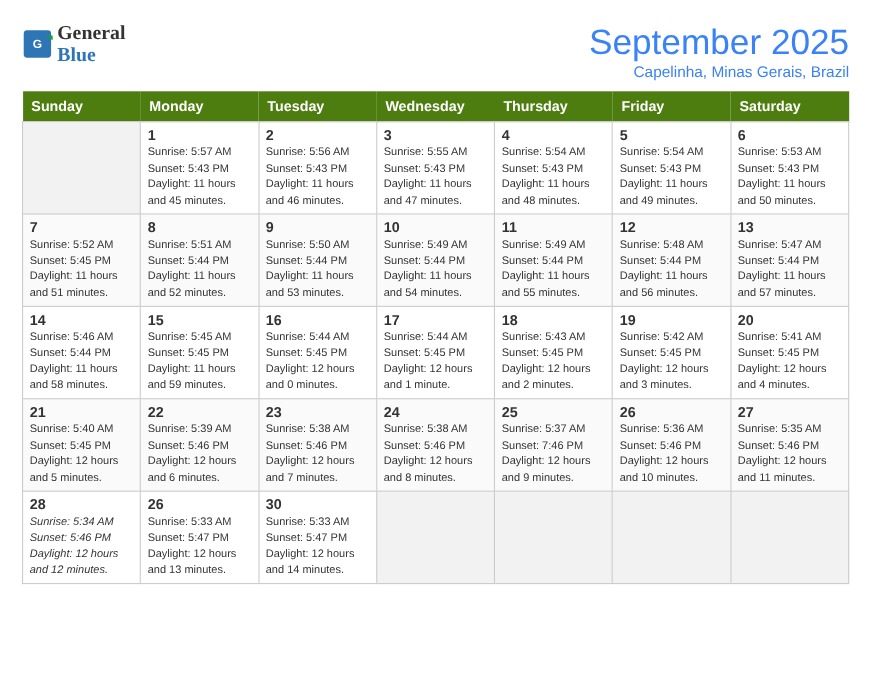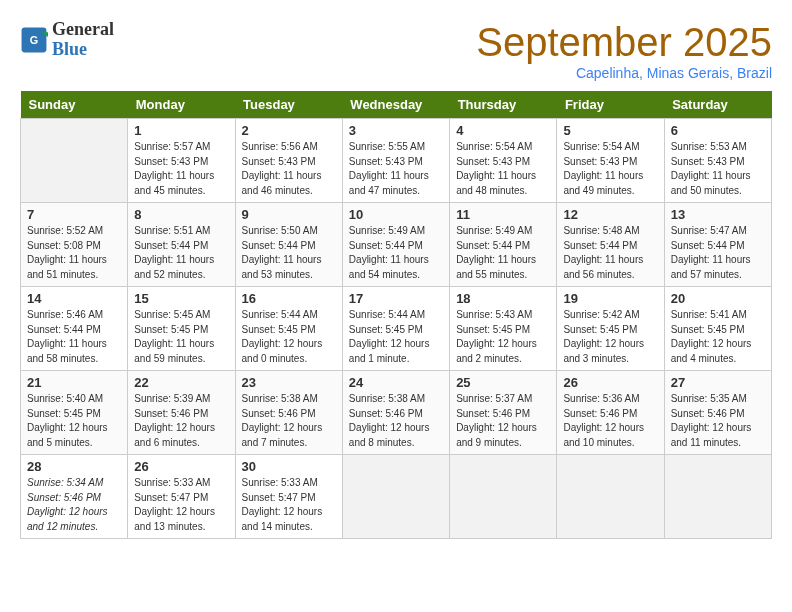--- a/index.html
+++ b/index.html
@@ -29,22 +29,22 @@
       font-family: Liberation Serif, serif;
     }
     .logo-icon {
       width: 28px;
       height: 28px;
     }
     .title-block {
       text-align: right;
     }
     .month-title {
-      font-size: 40px;
-      color: #a16207;
+      font-size: 32px;
+      color: #3b82f6;
       font-weight: normal;
     }
     .location {
       font-size: 14px;
       color: #3b82f6;
     }
     table {
       width: 100%;
       border-collapse: collapse;
       font-size: 11px;
@@ -162,21 +162,21 @@
           <div class="day-info" style="white-space: pre-line;">Sunrise: 5:53 AM
 Sunset: 5:43 PM
 Daylight: 11 hours
 and 50 minutes.</div>
         </td>
       </tr>
       <tr>
         <td>
           <span class="day-number">7</span>
           <div class="day-info" style="white-space: pre-line;">Sunrise: 5:52 AM
-Sunset: 5:08 PM
+Sunset: 5:45 PM
 Daylight: 11 hours
 and 51 minutes.</div>
         </td>
         <td>
           <span class="day-number">8</span>
           <div class="day-info" style="white-space: pre-line;">Sunrise: 5:51 AM
 Sunset: 5:44 PM
 Daylight: 11 hours
 and 52 minutes.</div>
         </td>
@@ -292,21 +292,21 @@
         <td>
           <span class="day-number">24</span>
           <div class="day-info" style="white-space: pre-line;">Sunrise: 5:38 AM
 Sunset: 5:46 PM
 Daylight: 12 hours
 and 8 minutes.</div>
         </td>
         <td>
           <span class="day-number">25</span>
           <div class="day-info" style="white-space: pre-line;">Sunrise: 5:37 AM
-Sunset: 5:46 PM
+Sunset: 7:46 PM
 Daylight: 12 hours
 and 9 minutes.</div>
         </td>
         <td>
           <span class="day-number">26</span>
           <div class="day-info" style="white-space: pre-line;">Sunrise: 5:36 AM
 Sunset: 5:46 PM
 Daylight: 12 hours
 and 10 minutes.</div>
         </td>

